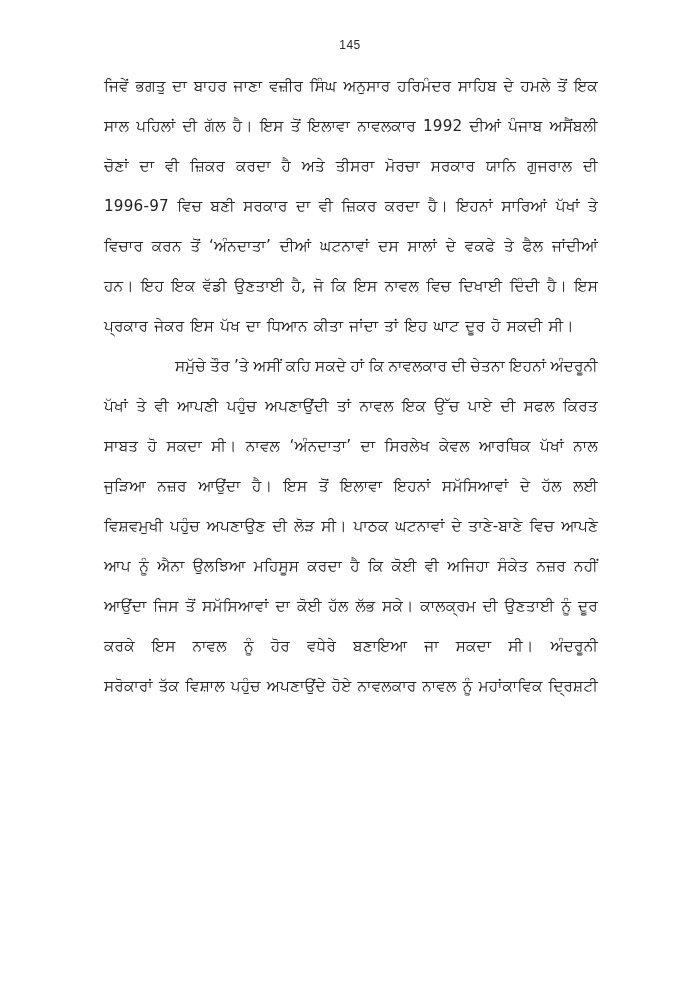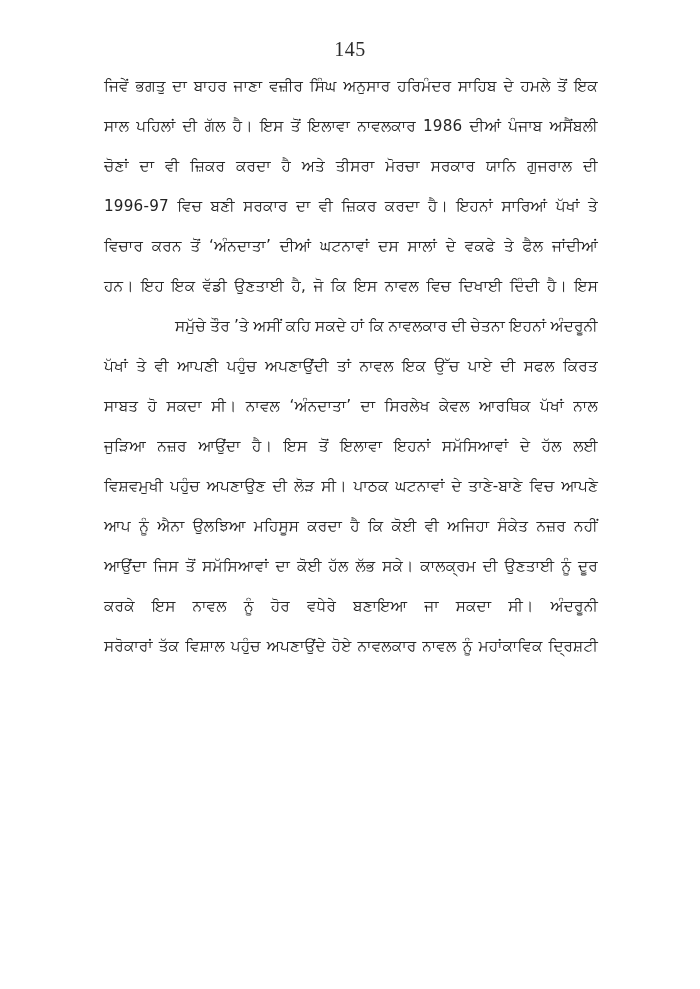--- a/index.html
+++ b/index.html
@@ -20,22 +20,22 @@
     color: #1a1a1a;
   }
 
   
   .page-number {
     position: absolute;
     top: 38px;
     left: 0;
     width: 700px;
     text-align: center;
-    font-family: Liberation Serif, serif;
-    font-size: 20px;
+    font-family: Liberation Sans, sans-serif;
+    font-size: 12px;
     color: #2b2b2b;
     letter-spacing: 0.5px;
   }
 
   
   .text-body {
     position: absolute;
     top: 66px;
     left: 104px;
     width: 494px;
@@ -112,21 +112,21 @@
         <div class="line stretch">
           <span>ਸਾਲ</span>
           <span>ਪਹਿਲਾਂ</span>
           <span>ਦੀ</span>
           <span>ਗੱਲ</span>
           <span>ਹੈ।</span>
           <span>ਇਸ</span>
           <span>ਤੋਂ</span>
           <span>ਇਲਾਵਾ</span>
           <span>ਨਾਵਲਕਾਰ</span>
-          <span>1986</span>
+          <span>1992</span>
           <span>ਦੀਆਂ</span>
           <span>ਪੰਜਾਬ</span>
           <span>ਅਸੈਂਬਲੀ</span>
         </div>
         <div class="line stretch">
           <span>ਚੋਣਾਂ</span>
           <span>ਦਾ</span>
           <span>ਵੀ</span>
           <span>ਜ਼ਿਕਰ</span>
           <span>ਕਰਦਾ</span>
@@ -179,20 +179,21 @@
           <span>ਜੋ</span>
           <span>ਕਿ</span>
           <span>ਇਸ</span>
           <span>ਨਾਵਲ</span>
           <span>ਵਿਚ</span>
           <span>ਦਿਖਾਈ</span>
           <span>ਦਿੰਦੀ</span>
           <span>ਹੈ।</span>
           <span>ਇਸ</span>
         </div>
+        <div class="line last"><span>ਪ੍ਰਕਾਰ ਜੇਕਰ ਇਸ ਪੱਖ ਦਾ ਧਿਆਨ ਕੀਤਾ ਜਾਂਦਾ ਤਾਂ ਇਹ ਘਾਟ ਦੂਰ ਹੋ ਸਕਦੀ ਸੀ।</span></div>
       </div>
     <div class="para para-2">
         <div class="line stretch indent">
           <span>ਸਮੁੱਚੇ</span>
           <span>ਤੌਰ</span>
           <span>’ਤੇ</span>
           <span>ਅਸੀਂ</span>
           <span>ਕਹਿ</span>
           <span>ਸਕਦੇ</span>
           <span>ਹਾਂ</span>

